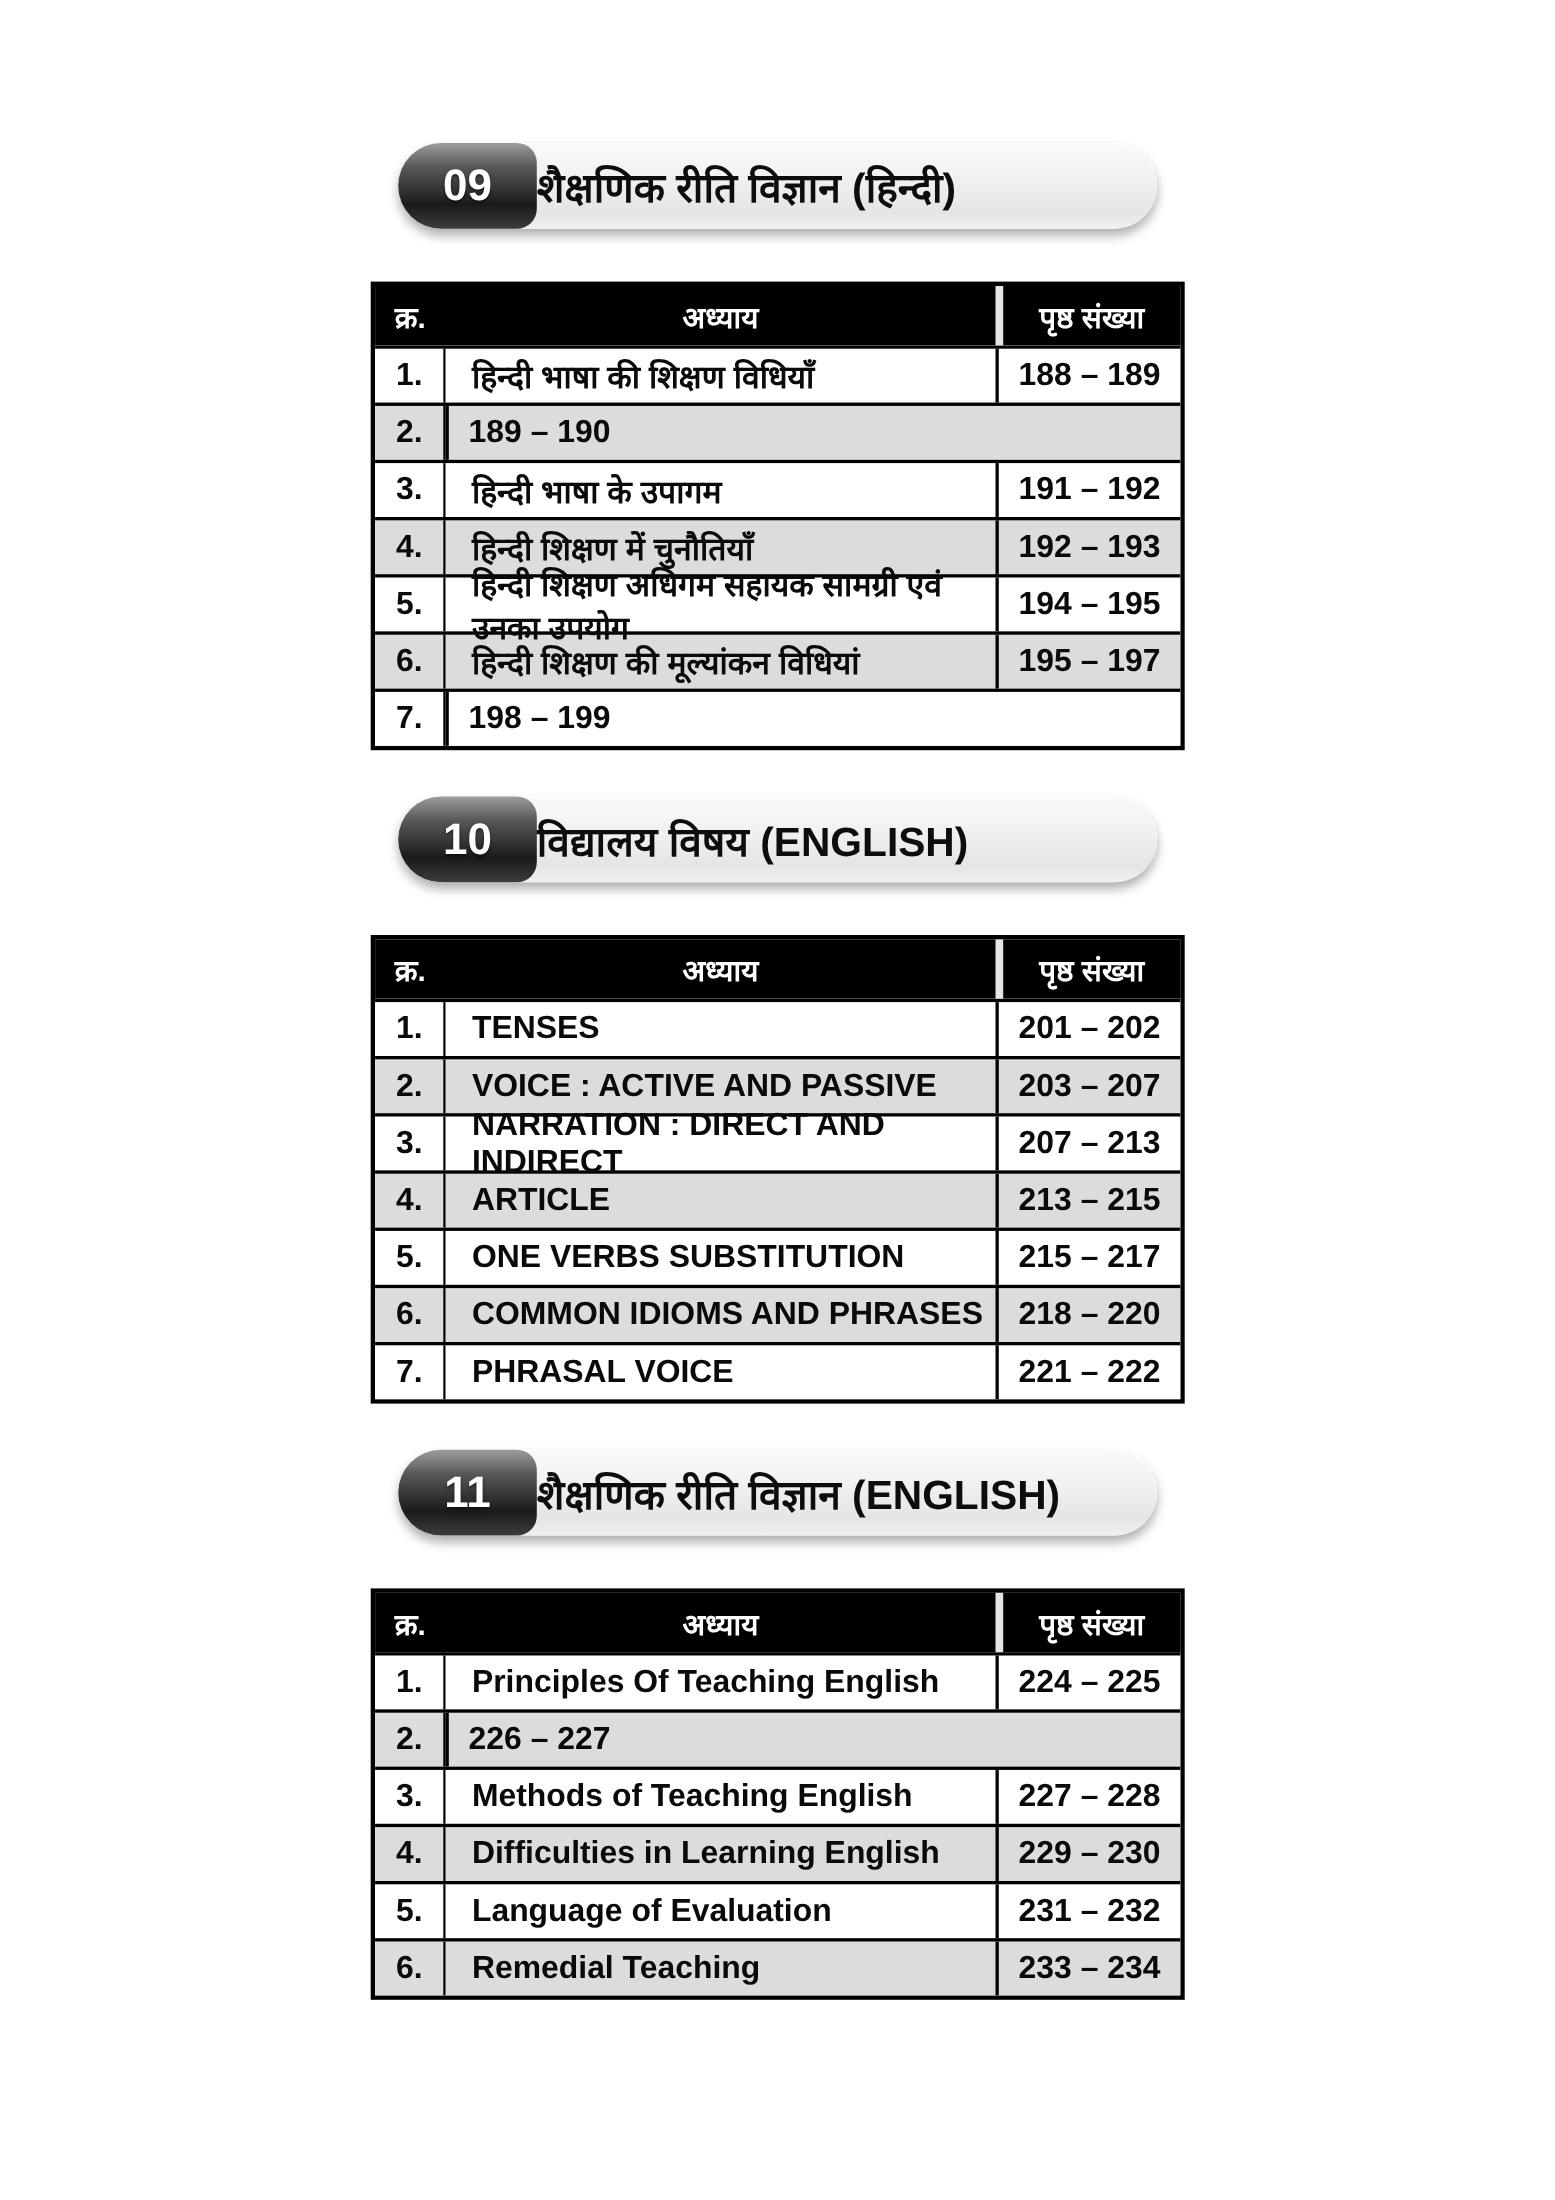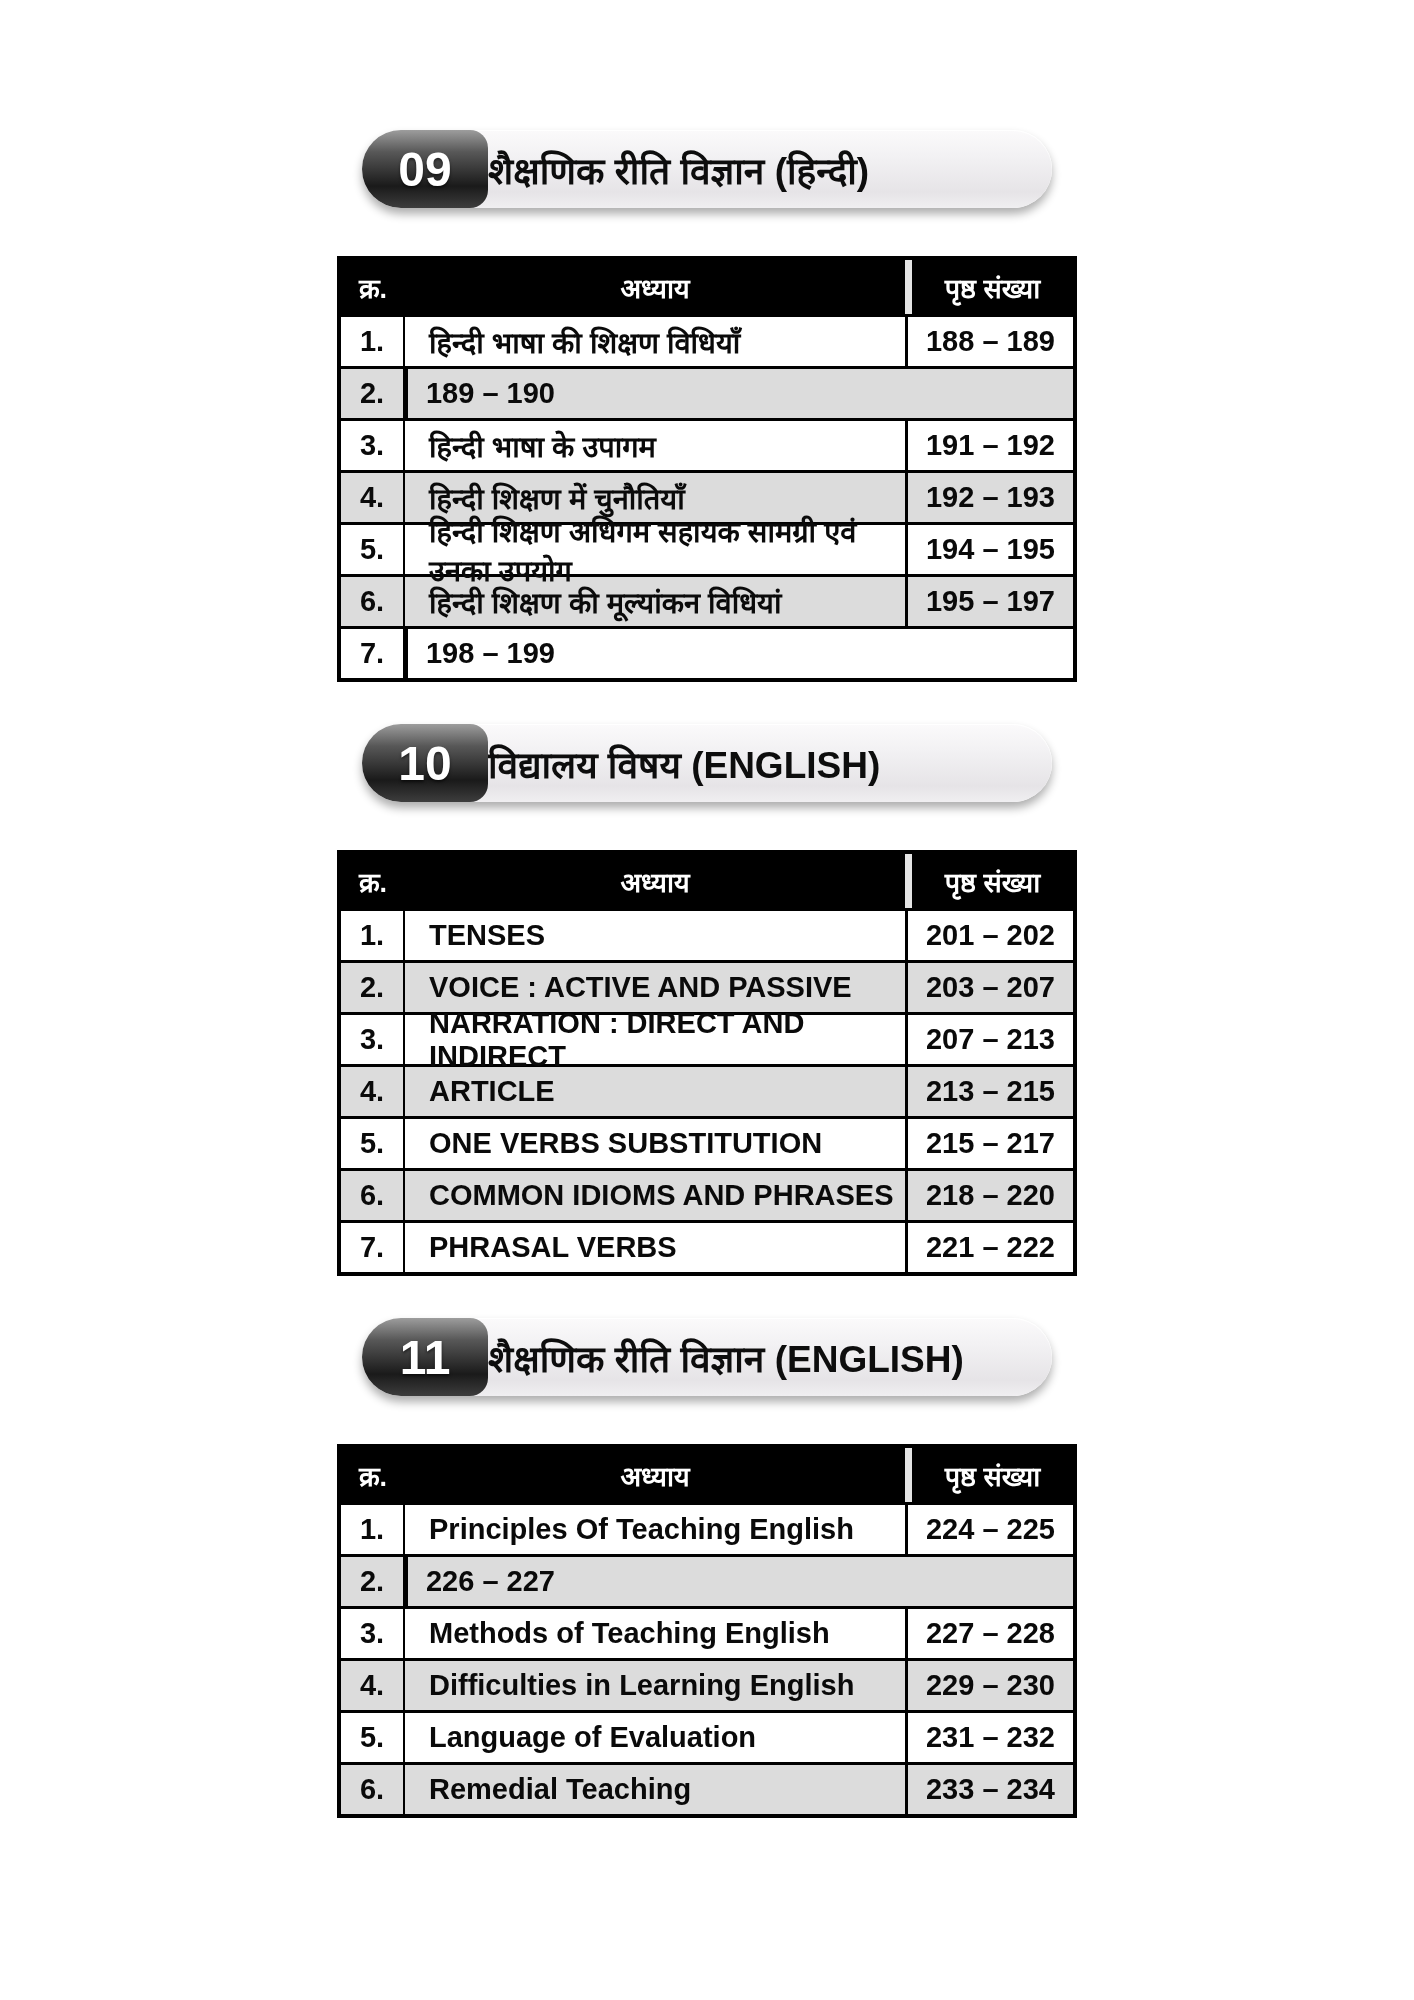--- a/index.html
+++ b/index.html
@@ -21,21 +21,21 @@
     box-shadow: 0 6px 10px rgba(0,0,0,0.32), inset 0 1px 1px #ffffff;
     display: flex; align-items: center;
   }
   .section-badge {
     position: absolute; left: 0; top: 0;
     width: 126px; height: 78px;
     border-radius: 39px 18px 18px 39px;
     background: linear-gradient(180deg, #9d9d9d 0%, #585858 28%, #1a1a1a 72%, #3d3d3d 100%);
     color: #ffffff;
     display: flex; align-items: center; justify-content: center;
-    font-size: 48px; font-weight: bold;
+    font-size: 40px; font-weight: bold;
     text-shadow: 0 2px 3px rgba(0,0,0,0.55);
   }
   .section-title {
     flex: 1; margin-left: 126px;
     font-size: 37px; font-weight: bold; color: #0d0d0d;
     letter-spacing: 0px;
     white-space: nowrap;
   }
 
   
@@ -162,21 +162,21 @@
           <div class="cell c-chapter">ONE VERBS SUBSTITUTION</div>
           <div class="cell c-pages">215 – 217</div>
         </div>
         <div class="trow alt">
           <div class="cell c-no">6.</div>
           <div class="cell c-chapter">COMMON IDIOMS AND PHRASES</div>
           <div class="cell c-pages">218 – 220</div>
         </div>
         <div class="trow">
           <div class="cell c-no">7.</div>
-          <div class="cell c-chapter">PHRASAL VERBS</div>
+          <div class="cell c-chapter">PHRASAL VOICE</div>
           <div class="cell c-pages">221 – 222</div>
         </div>
       </div>
   </div>
 
   <div class="section-header">
     <div class="section-badge">11</div>
     <div class="section-title">शैक्षणिक रीति विज्ञान (ENGLISH)</div>
   </div>
   <div class="toc-table">

